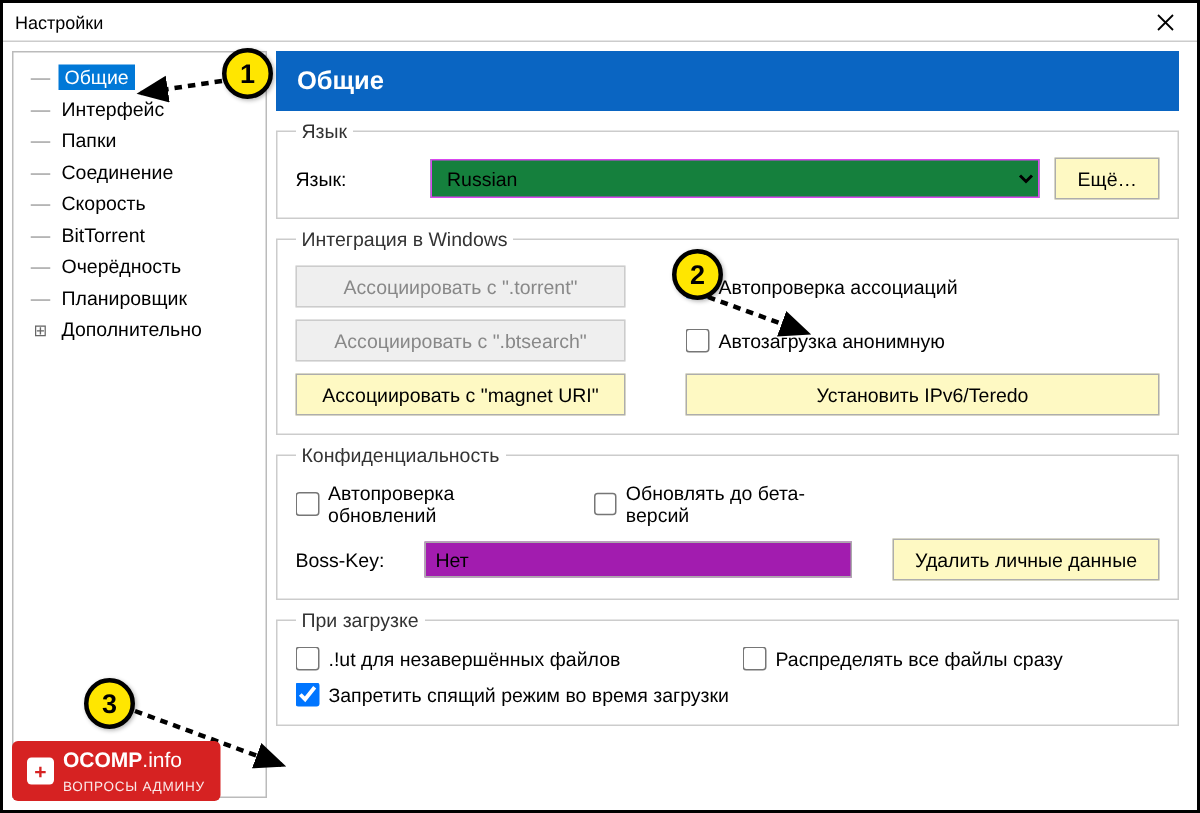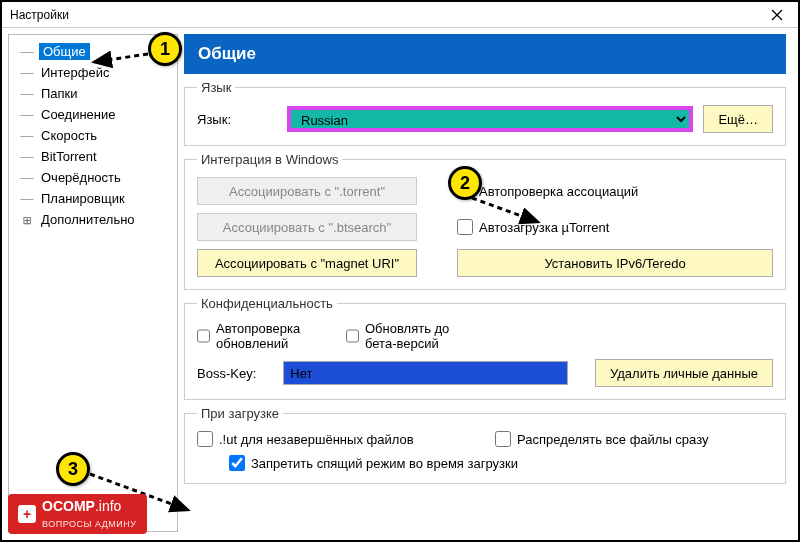--- a/index.html
+++ b/index.html
@@ -16,33 +16,33 @@
   .tree-item[data-root="true"] .dash::before { content: "⊞"; color: #666; font-size: 11px; }
   .tree-item.selected .lbl { background: #0078d7; color: #fff; padding: 1px 4px; }
   .tree-item .lbl { padding: 1px 2px; }
   .main { flex: 1; display: flex; flex-direction: column; gap: 6px; padding-right: 6px; }
   .banner { background: #0a65c2; color: #fff; font-weight: 600; font-size: 17px; padding: 10px 14px; }
   fieldset { border: 1px solid #ccc; padding: 10px 12px 12px; margin: 0; }
   legend { padding: 0 4px; color: #333; font-size: 13px; }
   .row { display: flex; align-items: center; gap: 10px; margin-bottom: 6px; }
   .row:last-child { margin-bottom: 0; }
   .label { min-width: 80px; }
-  select.lang { flex: 1; height: 26px; border: 4px solid #d946ef; background: #14b8a6; padding: 2px 6px; font-size: 13px; }
+  select.lang { flex: 1; height: 26px; border: 1px solid #d946ef; background: #15803d; padding: 2px 6px; font-size: 13px; }
   .btn { height: 28px; padding: 0 14px; background: #fef9c3; border: 1px solid #adadad; font-size: 13px; cursor: pointer; }
   .btn[disabled] { color: #888; background: #efefef; border-color: #ccc; cursor: default; }
   .btn.wide { width: 220px; text-align: center; }
   .int-grid { display: grid; grid-template-columns: 230px 1fr; row-gap: 8px; column-gap: 30px; align-items: center; }
   .chk { display: flex; align-items: center; gap: 6px; cursor: pointer; }
   .chk input[type=checkbox] { width: 16px; height: 16px; cursor: pointer; }
-  .conf-grid { display: grid; grid-template-columns: 1fr 1fr 1fr 1fr; row-gap: 8px; column-gap: 20px; }
+  .conf-grid { display: grid; grid-template-columns: 1fr 1fr 1fr; row-gap: 8px; column-gap: 20px; }
   .conf-grid .full { grid-column: 1 / -1; }
   .bosskey-row { display: flex; align-items: center; gap: 27px; }
-  .bosskey-row input[type=text] { flex: 1; height: 24px; border: 1px solid #aaa; padding: 2px 6px; font-size: 13px; background: #1d4ed8; }
+  .bosskey-row input[type=text] { flex: 1; height: 24px; border: 1px solid #aaa; padding: 2px 6px; font-size: 13px; background: #a21caf; }
   .dl-grid { display: grid; grid-template-columns: 1fr 1fr; row-gap: 8px; column-gap: 20px; }
-  .dl-grid .full { grid-column: 1 / -1; margin-left: 32px; }
+  .dl-grid .full { grid-column: 1 / -1; }
   
   .badge { position: absolute; width: 34px; height: 34px; border-radius: 50%; background: #ffe600; border: 3px solid #000; display: flex; align-items: center; justify-content: center; font-weight: 700; font-size: 18px; z-index: 20; box-shadow: 1px 1px 3px rgba(0,0,0,.3); }
   .arrow { position: absolute; z-index: 19; }
   .arrow svg { overflow: visible; }
   
   .watermark { position: absolute; left: 6px; bottom: 6px; background: #d62222; color: #fff; display: flex; align-items: center; gap: 6px; padding: 4px 10px; border-radius: 4px; font-weight: 700; font-size: 14px; z-index: 25; }
   .watermark .plus { background: #fff; color: #d62222; width: 18px; height: 18px; border-radius: 3px; display: flex; align-items: center; justify-content: center; font-weight: 900; }
   .watermark .sub { font-size: 9px; font-weight: 400; opacity: .9; letter-spacing: .5px; margin-top: 40px; }
 </style>
 </head>
@@ -120,21 +120,21 @@
         <legend>Интеграция в Windows</legend>
         <div class="int-grid">
           <button class="btn wide" disabled="">Ассоциировать с ".torrent"</button>
           <label class="chk">
             <input type="checkbox" checked="" style="">
             <span>Автопроверка ассоциаций</span>
           </label>
           <button class="btn wide" disabled="">Ассоциировать с ".btsearch"</button>
           <label class="chk">
             <input type="checkbox" style="">
-            <span>Автозагрузка µTorrent</span>
+            <span>Автозагрузка анонимную</span>
           </label>
           <button class="btn wide">Ассоциировать с "magnet URI"</button>
           <button class="btn">Установить IPv6/Teredo</button>
         </div>
       </fieldset>
 
       <fieldset class="conf">
         <legend>Конфиденциальность</legend>
         <div class="conf-grid">
           <label class="chk">

